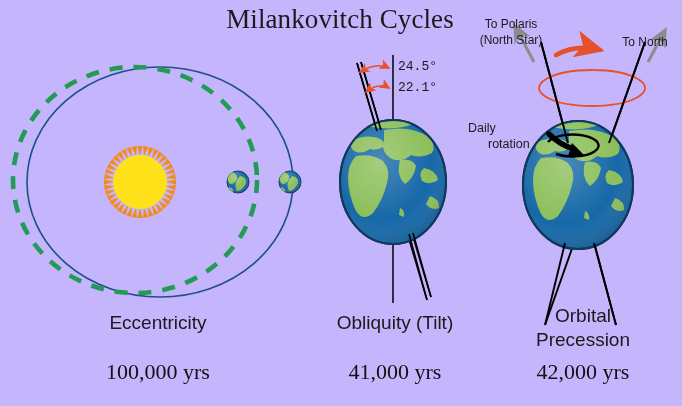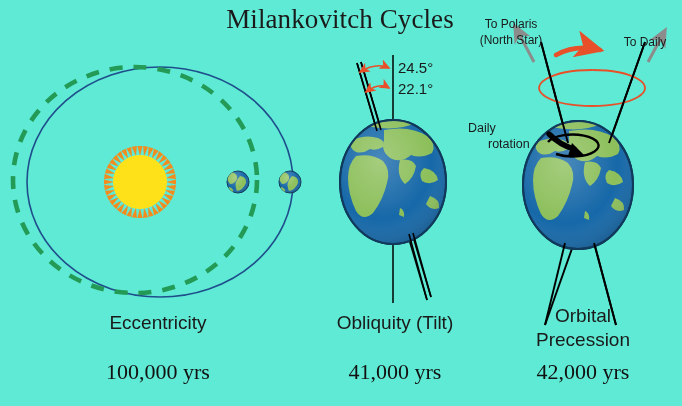--- a/index.html
+++ b/index.html
@@ -11,21 +11,21 @@
     width: 682px;
     height: 406px;
     overflow: hidden;
     font-family: "Liberation Sans", sans-serif;
     color: #1a1a1a;
   }
   #stage {
     position: relative;
     width: 682px;
     height: 406px;
-    background: #5eead4;
+    background: #c4b5fd;
   }
   svg.layer {
     position: absolute;
     left: 0;
     top: 0;
     width: 682px;
     height: 406px;
   }
   .txt {
     position: absolute;
@@ -44,22 +44,22 @@
     color: #1a1a1a;
     text-align: center;
   }
   .panel-period {
     font-family: "Liberation Serif", serif;
     font-size: 22px;
     color: #111111;
     text-align: center;
   }
   .angle-label {
-    font-family: Liberation Sans, sans-serif;
-    font-size: 15px;
+    font-family: Liberation Mono, monospace;
+    font-size: 13px;
     color: #1a1a1a;
   }
   .star-label {
     font-family: "Liberation Sans", sans-serif;
     font-size: 12px;
     color: #1a1a1a;
     text-align: center;
   }
   .rot-label {
     font-family: "Liberation Sans", sans-serif;
@@ -283,18 +283,18 @@
 
   <div class="txt angle-label" style="left:398px; top:60px;">24.5°</div>
   <div class="txt angle-label" style="left:398px; top:81px;">22.1°</div>
 
   <div class="txt panel-name" style="left:508px; top:305px; width:150px;">Orbital</div>
   <div class="txt panel-name" style="left:508px; top:329px; width:150px;">Precession</div>
   <div class="txt panel-period" style="left:508px; top:360px; width:150px;">42,000 yrs</div>
 
   <div class="txt star-label" style="left:466px; top:18px; width:90px;">To Polaris</div>
   <div class="txt star-label" style="left:466px; top:34px; width:90px;">(North Star)</div>
-  <div class="txt star-label" style="left:612px; top:36px; width:66px;">To Daily</div>
+  <div class="txt star-label" style="left:612px; top:36px; width:66px;">To North</div>
 
   <div class="txt rot-label" style="left:468px; top:121px; width:78px;">Daily</div>
   <div class="txt rot-label" style="left:488px; top:137px; width:78px;">rotation</div>
 
 </div>
 
 </body></html>

